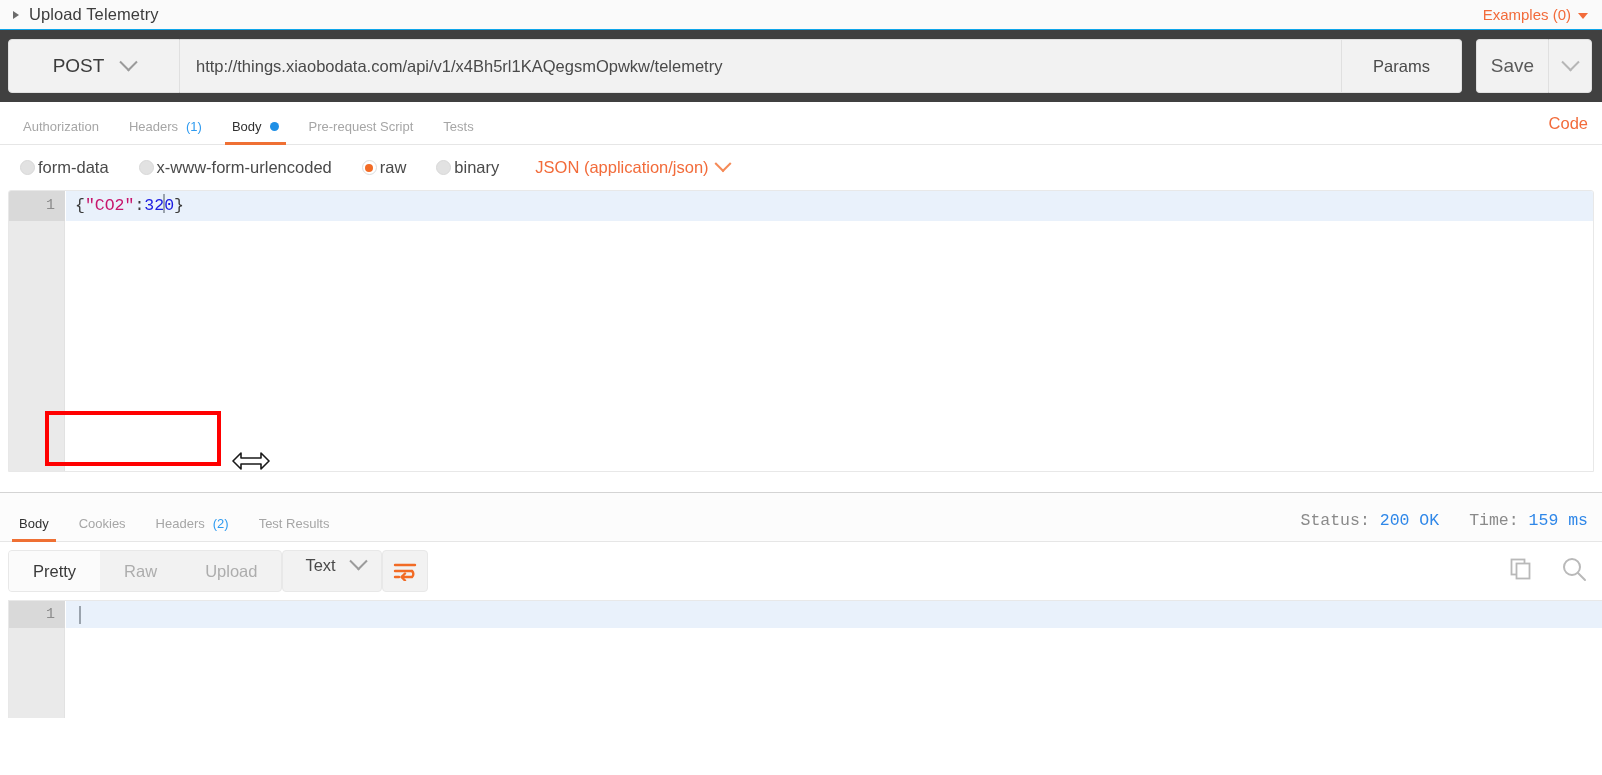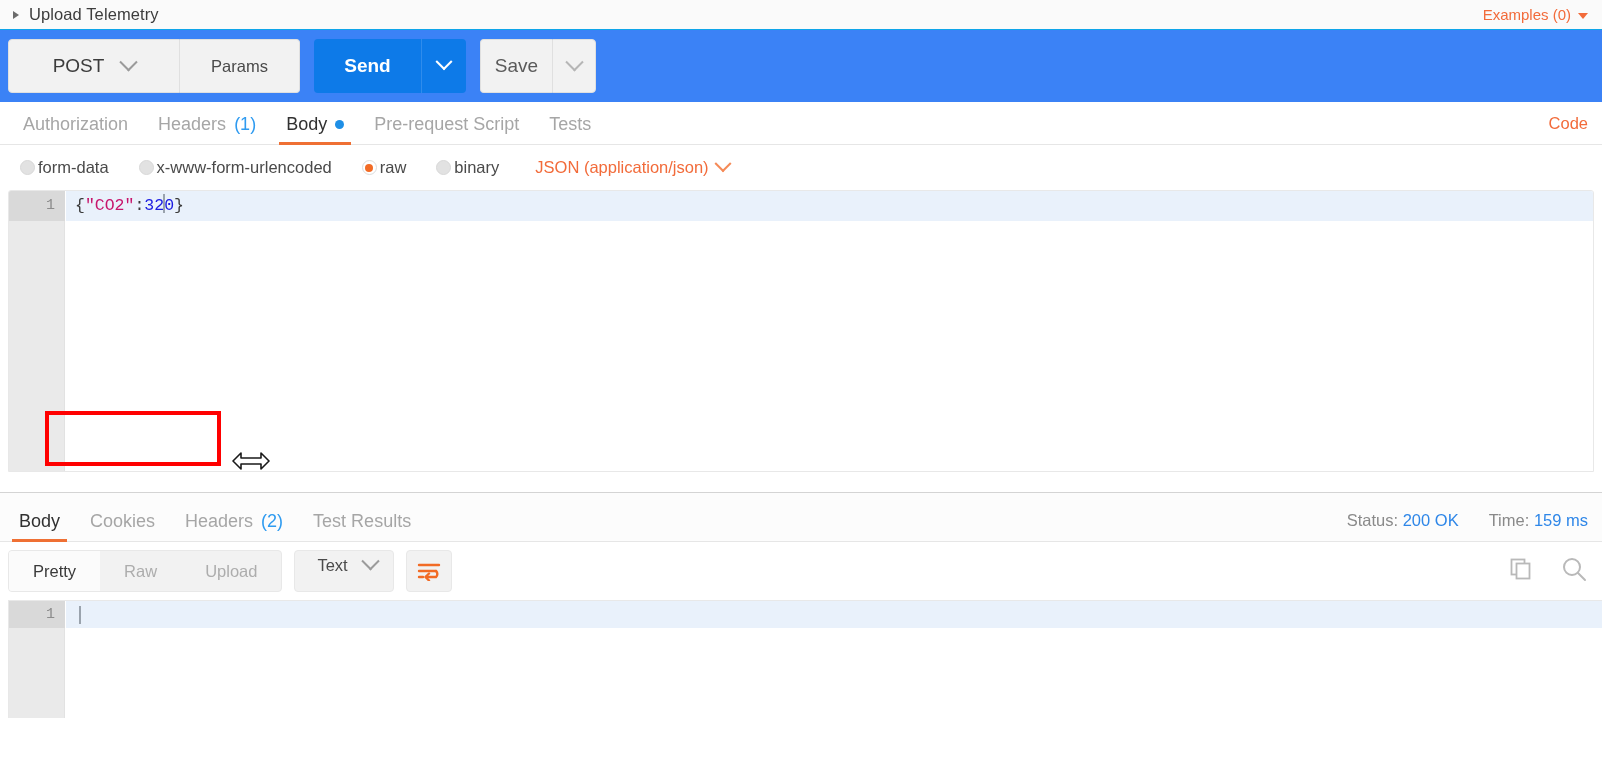--- a/index.html
+++ b/index.html
@@ -58,21 +58,21 @@
     border-top: 6.5px solid #f26b3a;
     margin-top: 2px;
   }
 
   
   .urlbar {
     padding: 9px 10px 9px 8px;
     display: flex;
     align-items: stretch;
     gap: 0;
-    background: #3b82f6;
+    background: #404040;
   }
   .method-box {
     width: 172px;
     height: 54px;
     border: 1px solid #e0e0e0;
     border-radius: 4px 0 0 4px;
     background: #f2f2f2;
     display: flex;
     align-items: center;
     justify-content: center;
@@ -178,21 +178,21 @@
   
   .req-tabs {
     display: flex;
     align-items: flex-end;
     padding: 0 14px 0 8px;
     border-bottom: 1px solid #e6e6e6;
     height: 43px;
   }
   .tab {
     padding: 0 15px 11px 15px;
-    font-size: 18px;
+    font-size: 13px;
     color: #a6a6a6;
     cursor: pointer;
     position: relative;
     display: flex;
     align-items: center;
     gap: 8px;
     line-height: 1;
   }
   .tab.active { color: #313131; }
   .tab.active::after {
@@ -355,30 +355,30 @@
     background: #fcfcfc;
   }
   .resp-meta {
     margin-left: auto;
     display: flex;
     align-items: center;
     gap: 30px;
     padding-bottom: 11px;
     font-size: 16.5px;
     color: #8a8a8a;
+    font-family: Liberation Mono, monospace;
   }
   .meta-val { color: #2f87e8; }
 
   
   .resp-toolbar {
     display: flex;
     align-items: center;
     height: 58px;
     padding: 0 14px 0 8px;
-    gap: 12px;
     background: #ffffff;
   }
   .seg-group {
     display: flex;
     background: #f2f2f2;
     border: 1px solid #e8e8e8;
     border-radius: 4px;
     height: 42px;
     overflow: hidden;
   }
@@ -476,27 +476,24 @@
     <span>Examples (0)</span>
     <span class="tri-down"></span>
   </div>
 </div>
 
 <div class="urlbar">
   <div class="method-box">
     <span class="method-label">POST</span>
     <span class="chev"></span>
   </div>
+  <div class="url-input-wrap">
+    <input class="url-input" type="text" value="http://things.xiaobodata.com/api/v1/x4Bh5rl1KAQegsmOpwkw/telemetry" style="">
+  </div>
   <div class="params-btn">Params</div>
-  <div class="send-group">
-    <button class="send-btn">Send</button>
-    <div class="send-caret">
-      <span class="chev"></span>
-    </div>
-  </div>
   <div class="save-group">
     <button class="save-btn">Save</button>
     <div class="save-caret">
       <span class="chev"></span>
     </div>
   </div>
 </div>
 
 <div class="req-tabs">
   <div class="tab">

